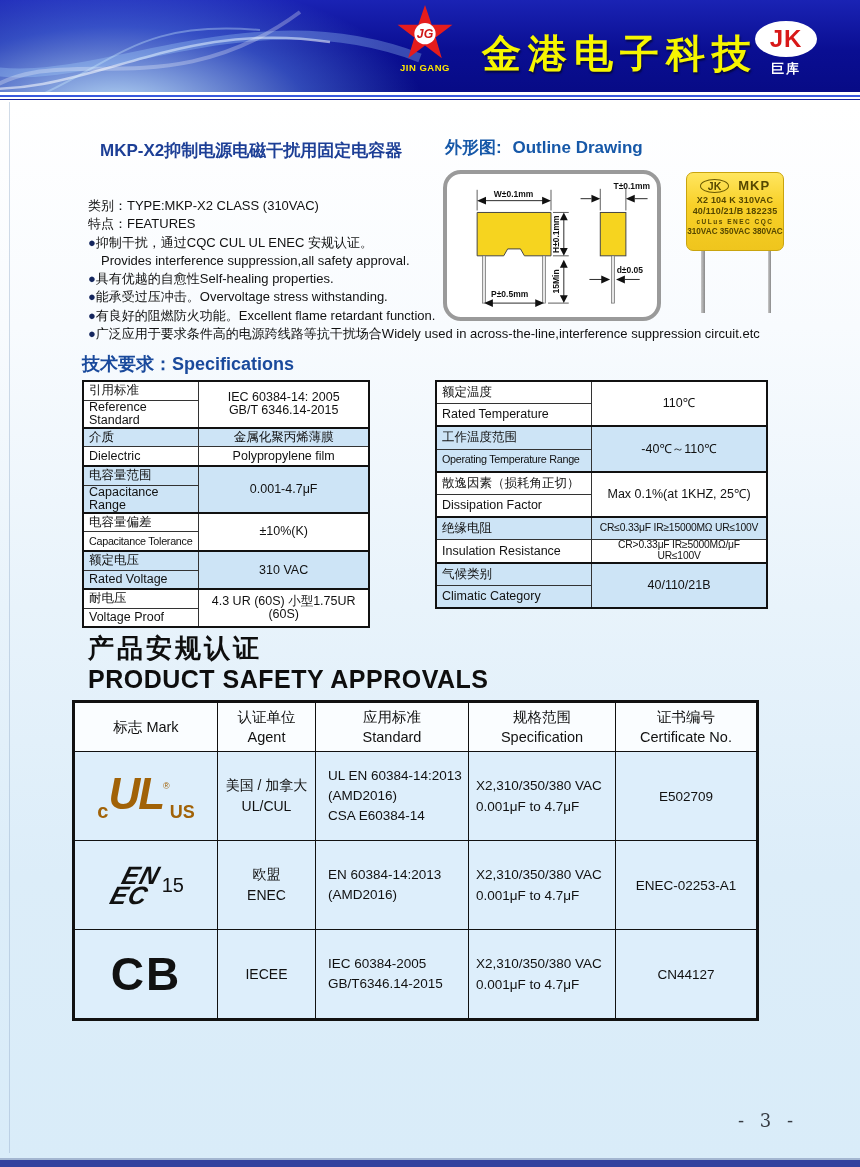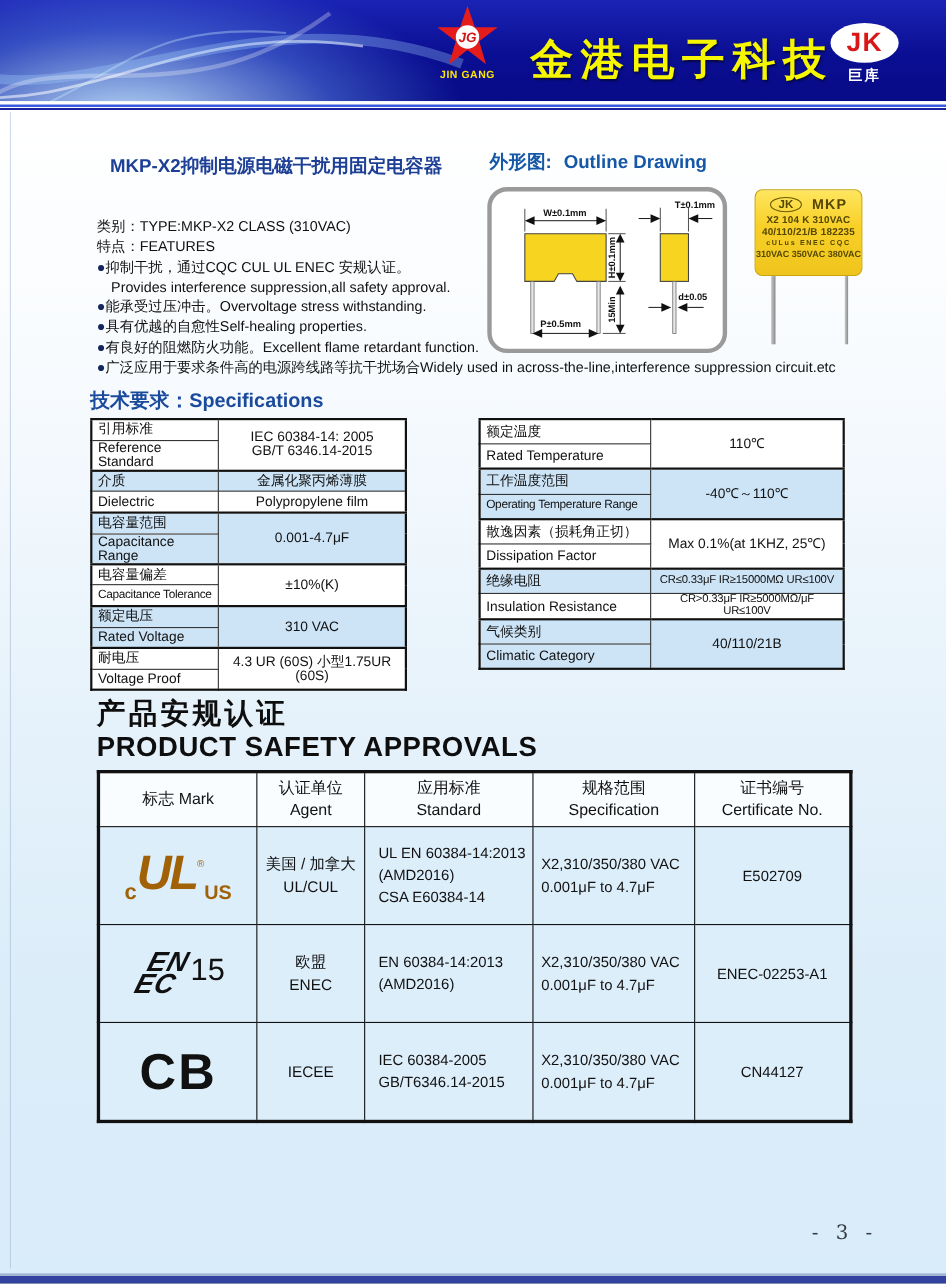--- a/index.html
+++ b/index.html
@@ -68,40 +68,40 @@
   .xs{font-size:10.8px;letter-spacing:-.3px;}
   .spec-table.left{left:82px;top:380px;width:288px;}
   .spec-table.left td{height:17.6px;}
   .spec-table.right{left:435px;top:380px;width:333px;}
   .spec-table.right td{height:21.2px;}
 
   
   .appr-heading{position:absolute;left:88px;top:633px;color:#0e0e0e;line-height:1.2;}
   .appr-zh{font-size:26px;font-weight:bold;letter-spacing:3px;}
   .appr-en{font-size:25px;font-weight:bold;letter-spacing:.5px;}
-  .appr-table{position:absolute;left:88px;top:700px;width:684px;border-collapse:collapse;
+  .appr-table{position:absolute;left:72px;top:700px;width:684px;border-collapse:collapse;
        border:3px solid #111;table-layout:fixed;}
   .appr-table th,.appr-table td{border:1px solid #111;}
   .appr-table th{background:#fafdff;font-weight:normal;font-size:14.5px;height:46px;line-height:20px;}
   .appr-table td{background:#ddeefb;height:86px;vertical-align:middle;}
   .mark-cell{text-align:center;}
   .agent-cell{text-align:center;font-size:14px;line-height:21px;}
   .std-cell{text-align:left;padding-left:12px;font-size:13.5px;line-height:20px;}
   .speccell{text-align:left;padding-left:7px;font-size:13.5px;line-height:21px;}
   .cert-cell{text-align:center;font-size:13.5px;}
   .mark-ul{white-space:nowrap;color:#a16207;}
   .mul-c{font-size:20px;font-weight:bold;vertical-align:-9px;}
   .mul-main{font-size:44px;font-weight:bold;letter-spacing:-2px;font-style:italic;}
   .mul-reg{font-size:9px;vertical-align:20px;}
   .mul-us{font-size:18px;font-weight:bold;vertical-align:-9px;}
   .mark-enec{white-space:nowrap;}
   .enec-stack{display:inline-flex;flex-direction:column;transform:skewX(-16deg);
        font-weight:bold;font-style:italic;font-size:25px;line-height:20px;letter-spacing:1px;}
   .enec-l1{margin-left:12px;}
-  .enec-num{font-size:28px;margin-left:5px;vertical-align:-8px;}
+  .enec-num{font-size:20px;margin-left:5px;vertical-align:-8px;}
   .mark-cqc{display:inline-flex;align-items:center;justify-content:center;width:88px;height:54px;
        border:5px solid #111;border-radius:50%;font-size:22px;font-weight:bold;color:#111;}
   .mark-cb{font-size:46px;font-weight:bold;letter-spacing:2px;color:#111;}
 
   
   .page-number{position:absolute;right:62px;top:1110px;font-family:"DejaVu Serif",serif;
        font-size:18px;color:#363b42;letter-spacing:5px;}
   .footer-strip{position:absolute;left:0;right:0;bottom:0;height:7px;background:#33429e;border-top:2px solid #a3b6d1;}
 </style>
 </head>
@@ -136,22 +136,22 @@
   <div class="outline-heading">
     <span class="zh">外形图:</span>
     <span class="en">Outline Drawing</span>
   </div>
 
   <div class="intro">
     <div>类别：TYPE:MKP-X2 CLASS (310VAC)</div>
     <div>特点：FEATURES</div>
     <div class="feature"><span class="pfx">●</span><span>抑制干扰，通过CQC CUL UL ENEC 安规认证。</span></div>
     <div class="feature indent"><span>Provides interference suppression,all safety approval.</span></div>
+    <div class="feature"><span class="pfx">●</span><span>具有优越的自愈性Self-healing properties.</span></div>
     <div class="feature"><span class="pfx">●</span><span>能承受过压冲击。Overvoltage stress withstanding.</span></div>
-    <div class="feature"><span class="pfx">●</span><span>具有优越的自愈性Self-healing properties.</span></div>
     <div class="feature"><span class="pfx">●</span><span>有良好的阻燃防火功能。Excellent flame retardant function.</span></div>
     <div class="feature"><span class="pfx">●</span><span>广泛应用于要求条件高的电源跨线路等抗干扰场合Widely used in across-the-line,interference suppression circuit.etc</span></div>
   </div>
 
   <div class="outline-box">
     <svg width="202" height="133" viewBox="0 0 202 135">
 
       <path d="M25,36 H100 V80 H73 L69,73 H56 L52,80 H25 Z" fill="#f6d41f" stroke="#444" stroke-width="1"></path>
       <rect x="30.5" y="80" width="3" height="48" fill="#e6e6e6" stroke="#666" stroke-width="0.7"></rect>
       <rect x="91.5" y="80" width="3" height="48" fill="#e6e6e6" stroke="#666" stroke-width="0.7"></rect>

